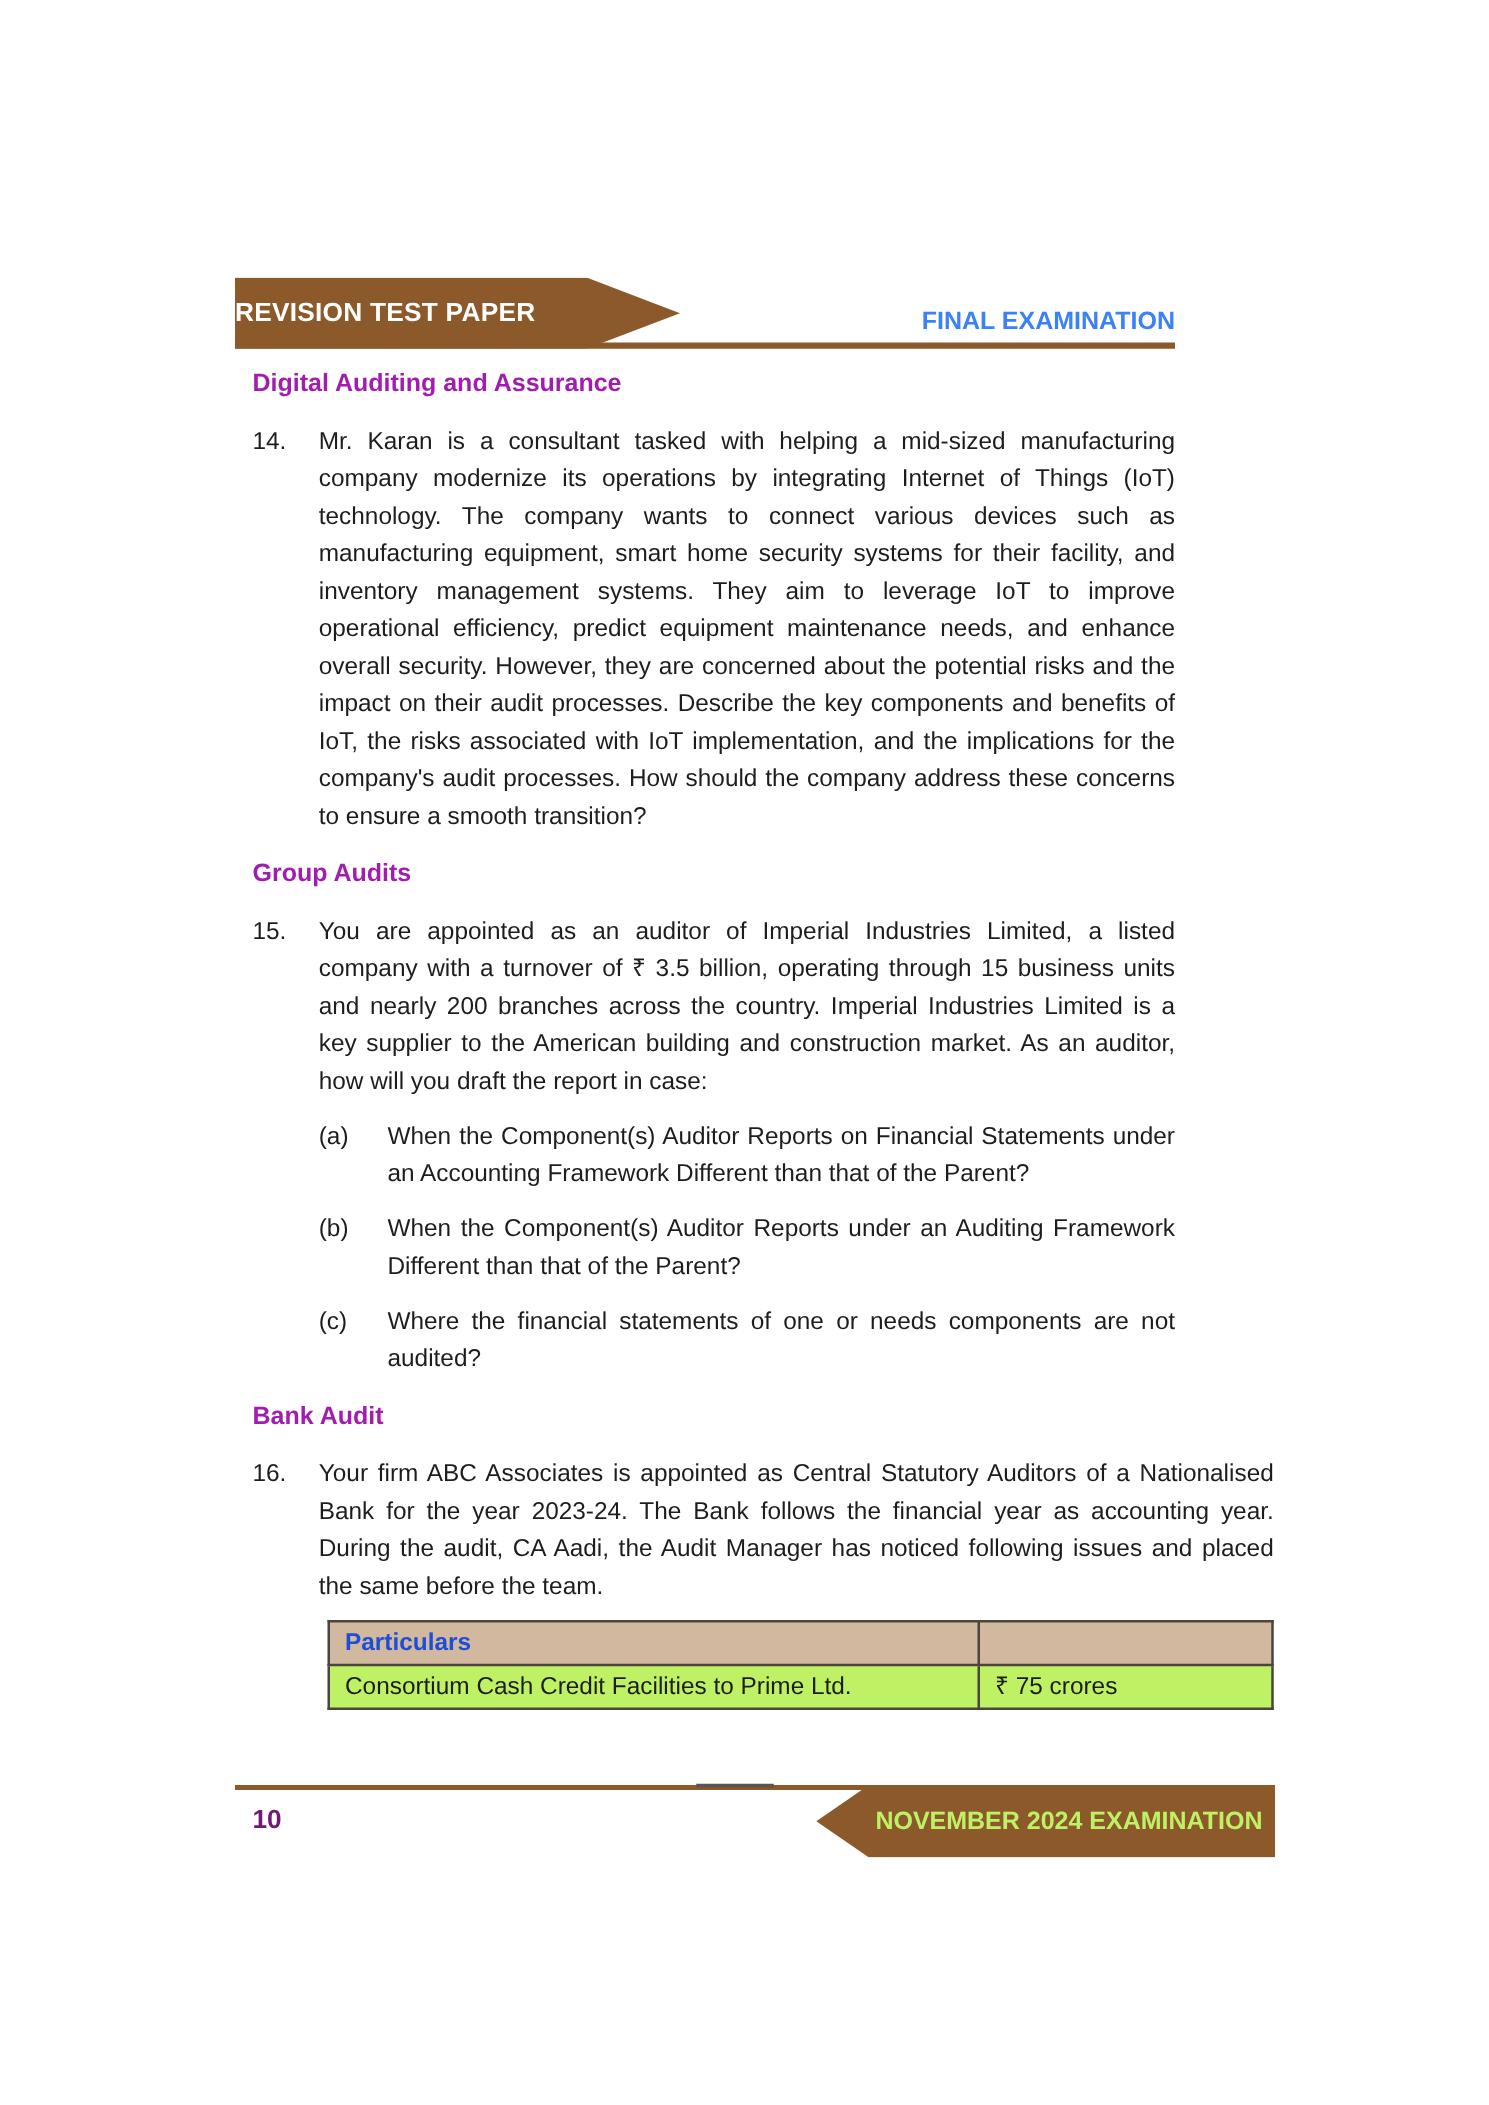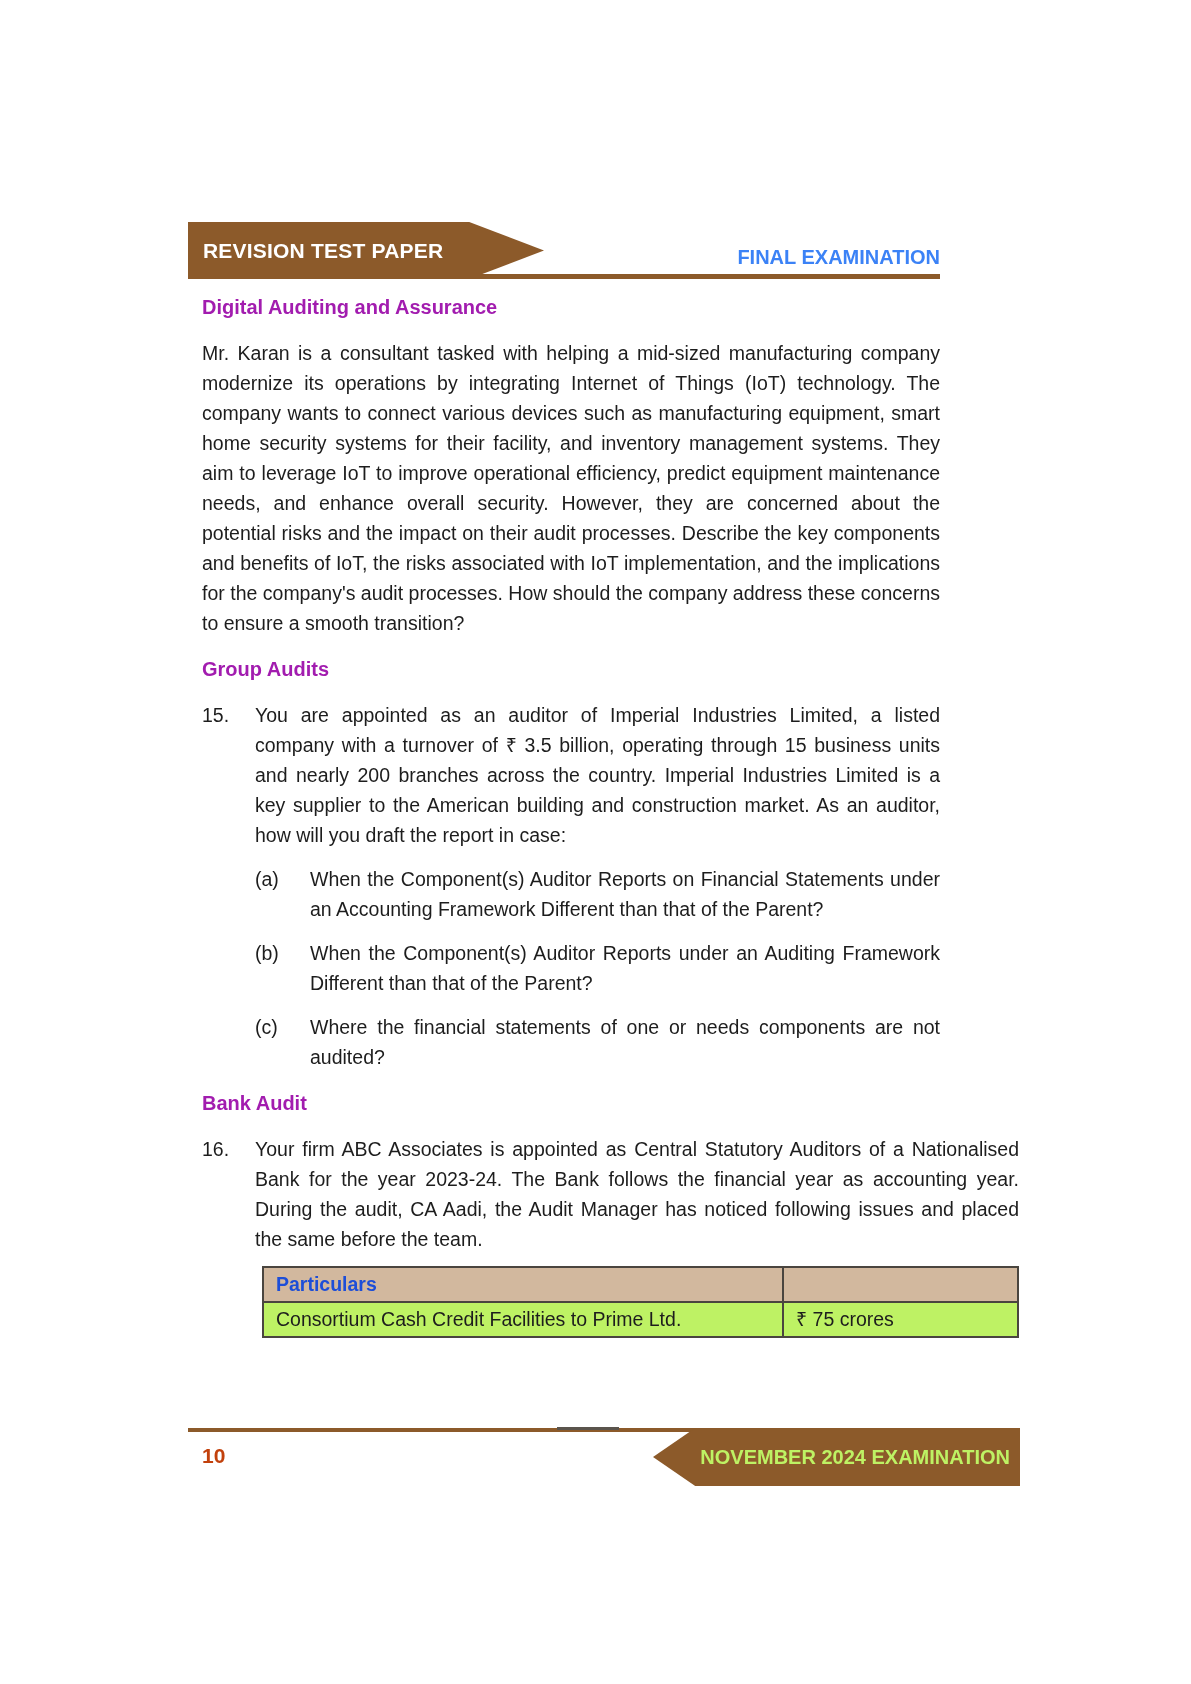--- a/index.html
+++ b/index.html
@@ -16,21 +16,21 @@
   
   .banner-arrow {
     position:absolute; left:188px; top:222px;
     width:356px; height:57px;
     background:#8C5A2A;
     clip-path:polygon(0 0, 79% 0, 100% 50%, 79% 100%, 0 100%);
     display:flex; align-items:center;
   }
   .banner-arrow .banner-text {
     color:#ffffff; font-size:21px; font-weight:700;
-    padding-left:15px; letter-spacing:.2px; white-space:nowrap;
+    padding-left:0; letter-spacing:.2px; white-space:nowrap;
   }
   .final-exam {
     position:absolute; top:246px; right:251px;
     color:#3b82f6; font-size:20px; font-weight:700; white-space:nowrap;
   }
   .header-rule {
     position:absolute; left:188px; top:274px;
     width:752px; height:5px; background:#8C5A2A;
   }
 
@@ -74,21 +74,21 @@
   .footer-rule {
     position:absolute; left:188px; top:1428px;
     width:687px; height:4px; background:#8C5A2A;
   }
   .footer-gray-seg {
     position:absolute; left:557px; top:1427px;
     width:62px; height:3px; background:#5a544d;
   }
   .page-number {
     position:absolute; left:202px; top:1444px;
-    color:#c2410c; font-size:21px; font-weight:700;
+    color:#701a75; font-size:21px; font-weight:700;
   }
   .footer-banner {
     position:absolute; left:653px; top:1428px;
     width:367px; height:58px;
     background:#8C5A2A;
     clip-path:polygon(0 50%, 11.5% 0, 100% 0, 100% 100%, 11.5% 100%);
     display:flex; align-items:center; justify-content:flex-end;
     padding-right:10px;
   }
   .footer-banner .banner-text {
@@ -104,20 +104,21 @@
     <span class="banner-text">REVISION TEST PAPER</span>
   </div>
   <div class="final-exam">FINAL EXAMINATION</div>
   <div class="header-rule"></div>
 
   <div class="content">
 
     <div class="section-heading">Digital Auditing and Assurance</div>
 
     <div class="question">
+      <div class="qnum">14.</div>
       <div class="qbody">Mr. Karan is a consultant tasked with helping a mid-sized manufacturing company modernize its operations by integrating Internet of Things (IoT) technology. The company wants to connect various devices such as manufacturing equipment, smart home security systems for their facility, and inventory management systems. They aim to leverage IoT to improve operational efficiency, predict equipment maintenance needs, and enhance overall security. However, they are concerned about the potential risks and the impact on their audit processes. Describe the key components and benefits of IoT, the risks associated with IoT implementation, and the implications for the company's audit processes. How should the company address these concerns to ensure a smooth transition?</div>
     </div>
 
     <div class="section-heading mt">Group Audits</div>
 
     <div class="question">
       <div class="qnum">15.</div>
       <div class="qbody">
         <div>You are appointed as an auditor of Imperial Industries Limited, a listed company with a turnover of ₹ 3.5 billion, operating through 15 business units and nearly 200 branches across the country. Imperial Industries Limited is a key supplier to the American building and construction market. As an auditor, how will you draft the report in case:</div>
 

